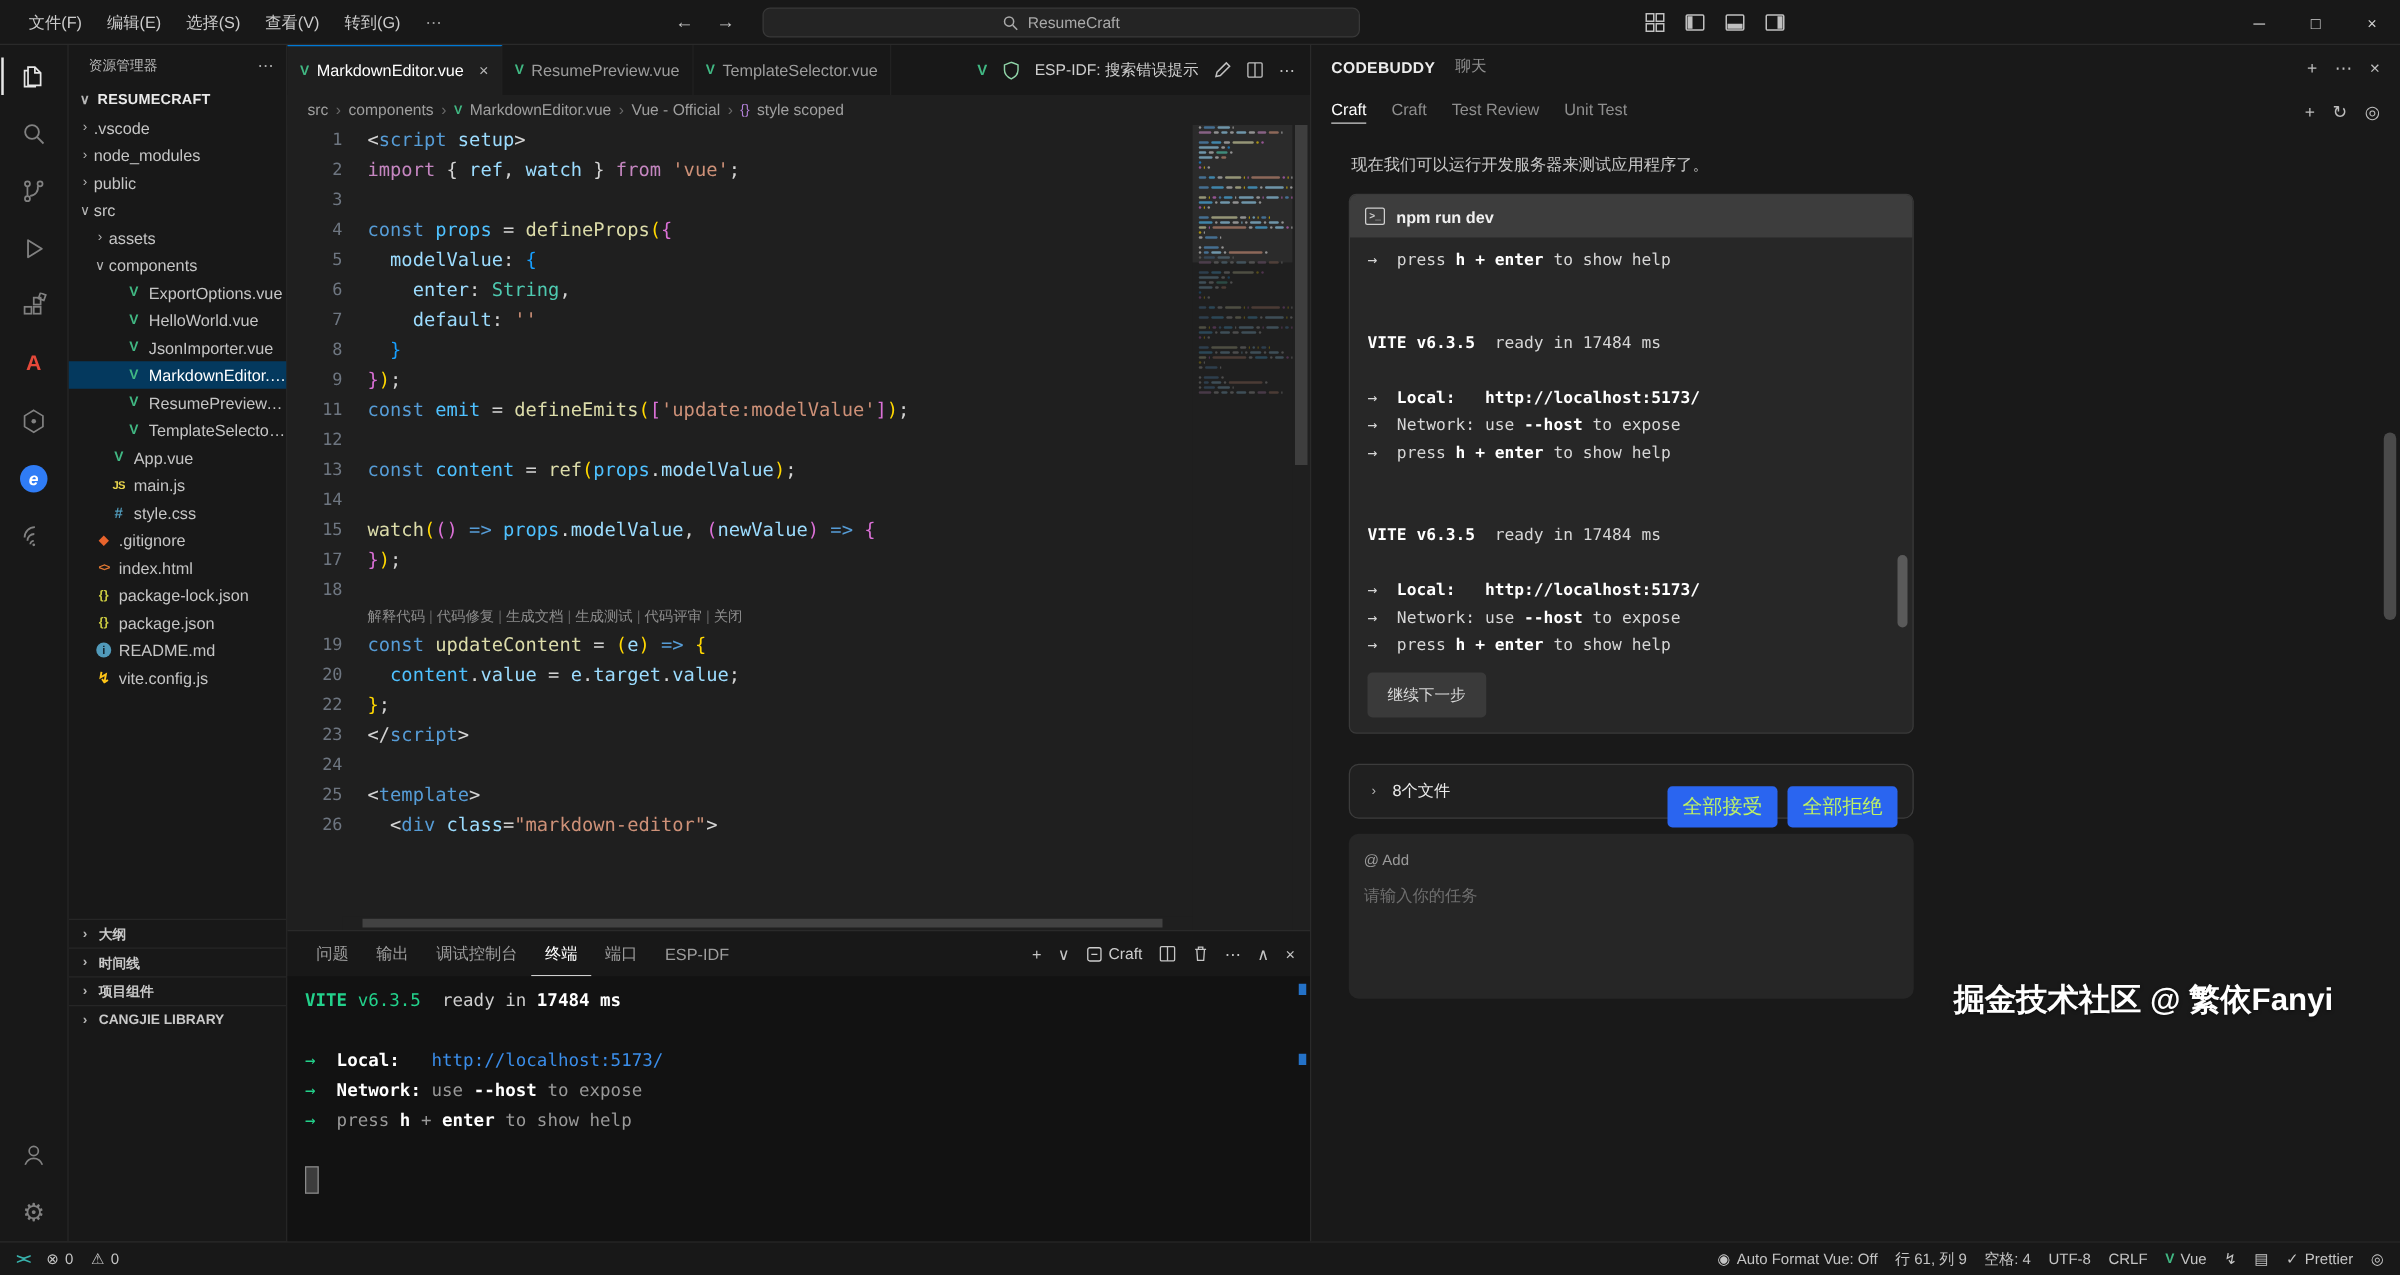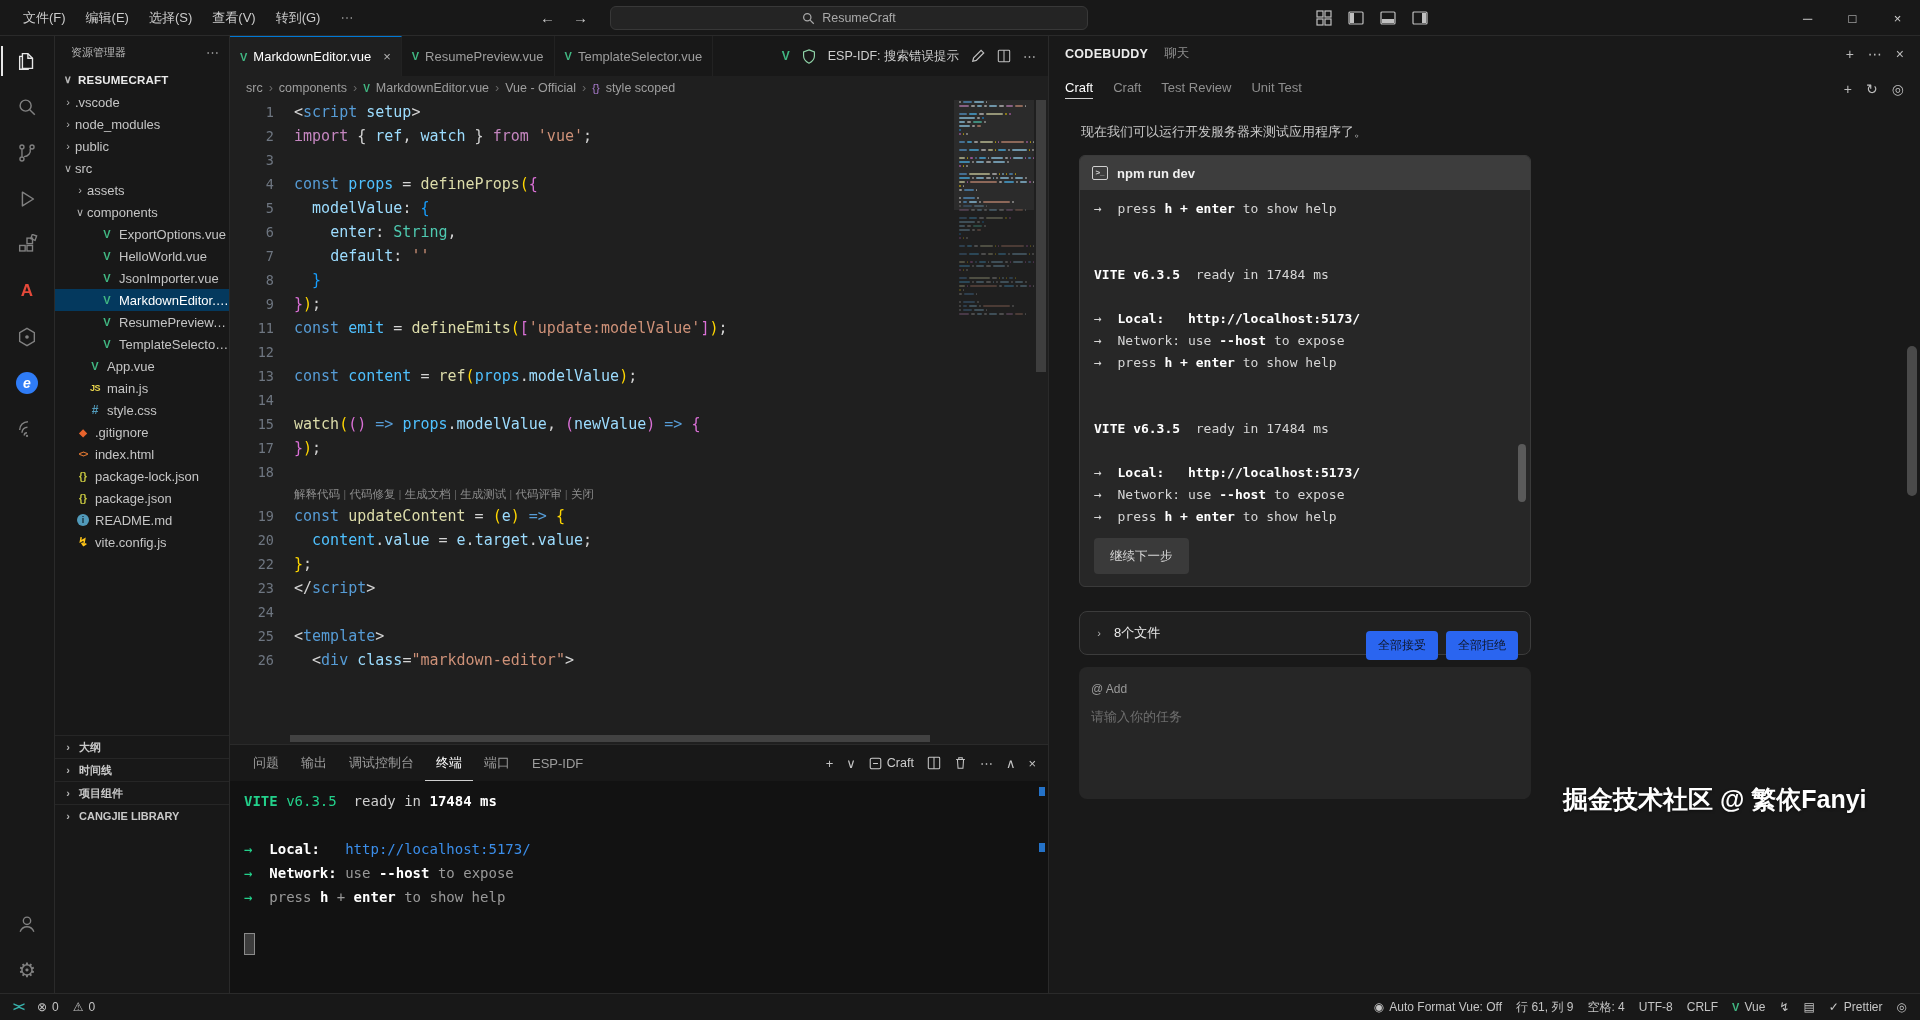--- a/index.html
+++ b/index.html
@@ -118,21 +118,21 @@
   .run-card-header{height:34px;background:#3d3d3d;display:flex;align-items:center;gap:9px;padding:0 12px;color:#f0f0f0;font-weight:700;font-size:13px;}
   .term-glyph{width:16px;height:14px;border:1px solid #cfcfcf;border-radius:2px;color:#cfcfcf;font-size:8px;line-height:12px;text-align:center;font-weight:700;}
   .run-card-body{padding:8px 14px 12px;font-family:"DejaVu Sans Mono",monospace;font-size:13px;line-height:22px;position:relative;}
   .cc-line{height:22px;white-space:pre;overflow:hidden;}
   .cc-cw{color:#d6d6d6;} .cc-cb{color:#fff;font-weight:700;}
   .card-thumb{position:absolute;right:4px;top:288px;width:8px;height:58px;background:#5a5a5a;border-radius:4px;}
   .continue-btn{display:inline-block;margin-top:10px;background:#3a3a3a;color:#d8d8d8;font-family:"Liberation Sans",sans-serif;font-size:12.5px;padding:7px 16px;border-radius:4px;}
   .files-row{width:452px;margin-top:24px;height:44px;border:1px solid #3c3c3c;border-radius:8px;display:flex;align-items:center;gap:8px;padding:0 12px;background:#202020;}
   .files-label{color:#eaeaea;font-size:13px;}
   .files-btns{margin-left:auto;display:flex;gap:8px;}
-  .btn-blue{background:#2a65f0;color:#0f172a;font-size:12px;padding:6px 12px;border-radius:4px;white-space:nowrap;margin-top:24px;}
+  .btn-blue{background:#2a65f0;color:#bef264;font-size:16px;padding:6px 12px;border-radius:4px;white-space:nowrap;margin-top:24px;}
   .composer{width:452px;margin-top:12px;background:#262626;border-radius:8px;padding:12px 12px 10px;position:relative;height:132px;}
   .composer .add{color:#9a9a9a;font-size:12px;}
   .composer-input{display:block;margin-top:12px;width:300px;background:transparent;border:none;outline:none;color:#ddd;font-size:13px;font-family:"Liberation Sans",sans-serif;}
   .composer-input::placeholder{color:#6e6e6e;}
   .composer-bottom{position:absolute;left:12px;right:12px;bottom:10px;display:flex;align-items:center;gap:18px;color:#9a9a9a;font-size:12px;}
   .send-btn{margin-left:auto;width:27px;height:27px;border-radius:50%;background:#2a65f0;display:flex;align-items:center;justify-content:center;}
   .send-btn i{width:9px;height:9px;background:#fff;border-radius:2px;}
   .rp-thumb{position:absolute;right:3px;top:310px;width:10px;height:150px;background:#4a4a4a;border-radius:5px;}
 
   

